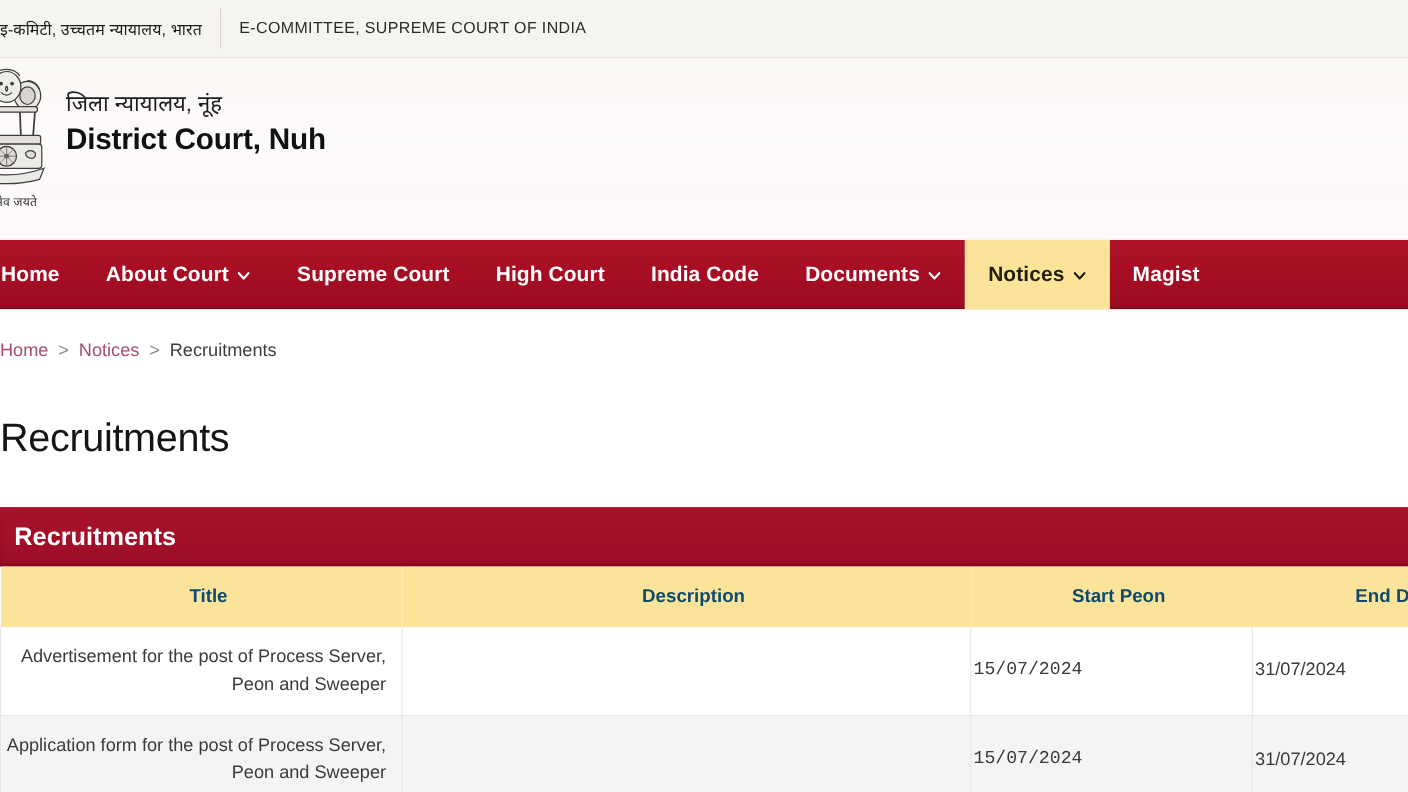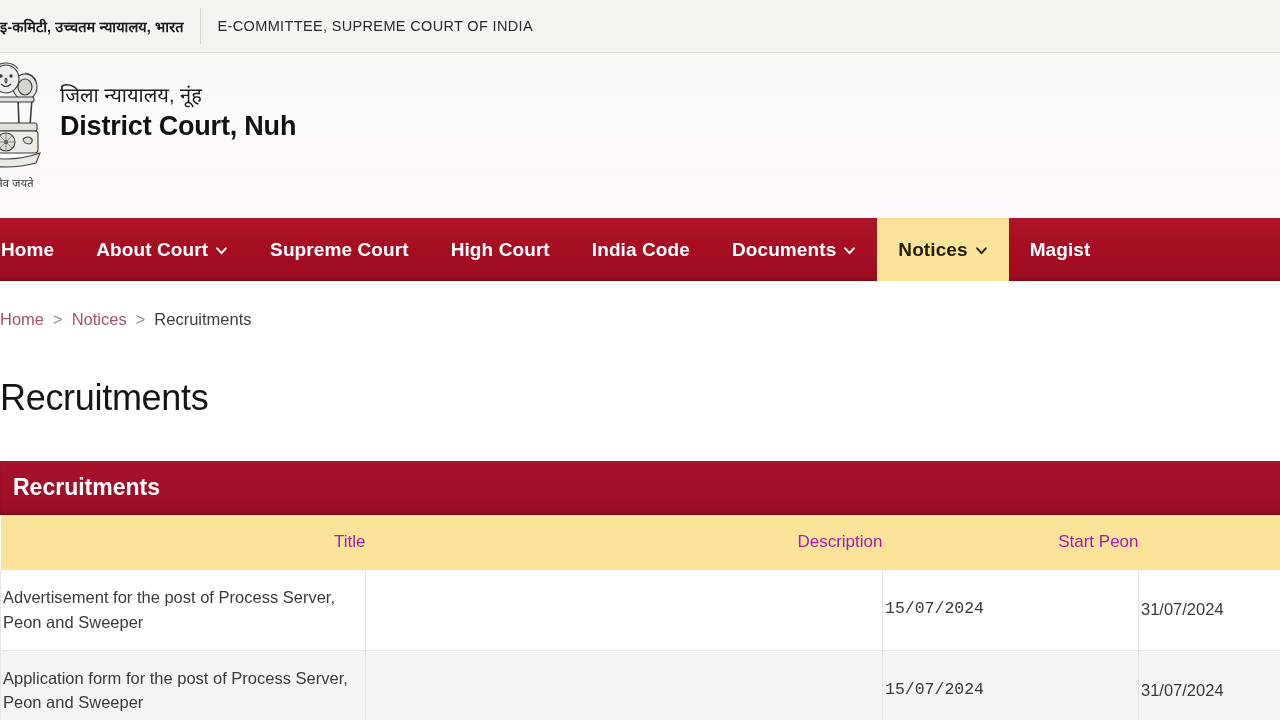--- a/index.html
+++ b/index.html
@@ -35,21 +35,20 @@
     display: flex;
     align-items: center;
     padding-left: 30px;
   }
   .topstrip .hi {
     font-size: 14.5px;
     color: #1b1b1b;
     letter-spacing: .1px;
     padding-right: 16px;
     white-space: nowrap;
-    font-weight: bold;
   }
   .topstrip .divider {
     width: 1px;
     height: 36px;
     background: #d8d3ca;
     margin: 0 0 0 0;
   }
   .topstrip .en {
     font-size: 14.5px;
     color: #2a2a2a;
@@ -181,44 +180,44 @@
     padding: 13px 0 14px 13px;
     box-shadow: inset 0 -3px 4px -2px rgba(0,0,0,.3);
   }
   table.rec {
     border-collapse: collapse;
     width: 100%;
     table-layout: fixed;
   }
   table.rec th {
     background: #fbe49a;
-    color: #a21caf;
+    color: #0c4a6e;
     font-size: 17px;
-    font-weight: 400;
-    text-align: right;
+    font-weight: 700;
+    text-align: center;
     padding: 17px 0 18px 13px;
     border: none;
   }
   table.rec td {
     font-size: 16.5px;
     color: #3a3a3a;
     padding: 15px 14px 16px 2px;
     border-right: 1px solid #e6e6e6;
     border-bottom: 1px solid #e6e6e6;
     vertical-align: middle;
     line-height: 1.48;
   }
   table.rec td:first-child { border-left: 1px solid #e6e6e6; }
   table.rec tbody tr.odd td  { background: #ffffff; }
   table.rec tbody tr.even td { background: #f4f4f5; }
   .col-title { width: 365px; }
   .col-desc  { width: 517px; }
   .col-start { width: 256px; }
   .col-end   { width: 248px; }
-  td.c-title { padding-left: 2px; }
+  td.c-title { padding-left: 2px; text-align: right; }
   td.c-start { padding-left: 24px; font-family: Liberation Mono, monospace; }
   td.c-end   { padding-left: 24px; }
   th.h-start { padding-left: 32px; }
   th.h-end   { padding-left: 32px; }
 </style>
 </head>
 <body>
 
 <div class="viewport">
 <div class="page">

